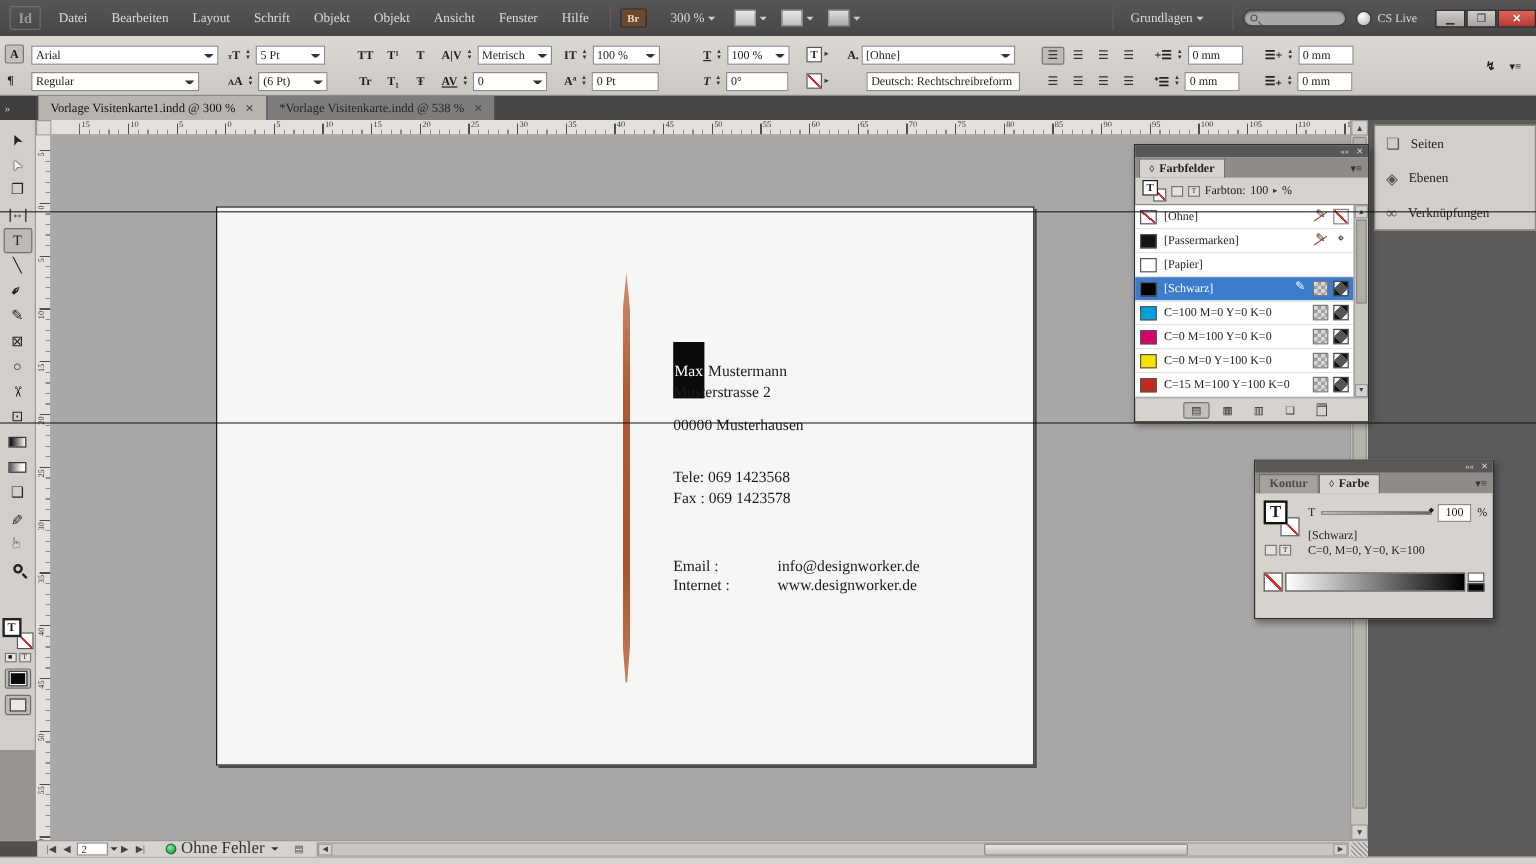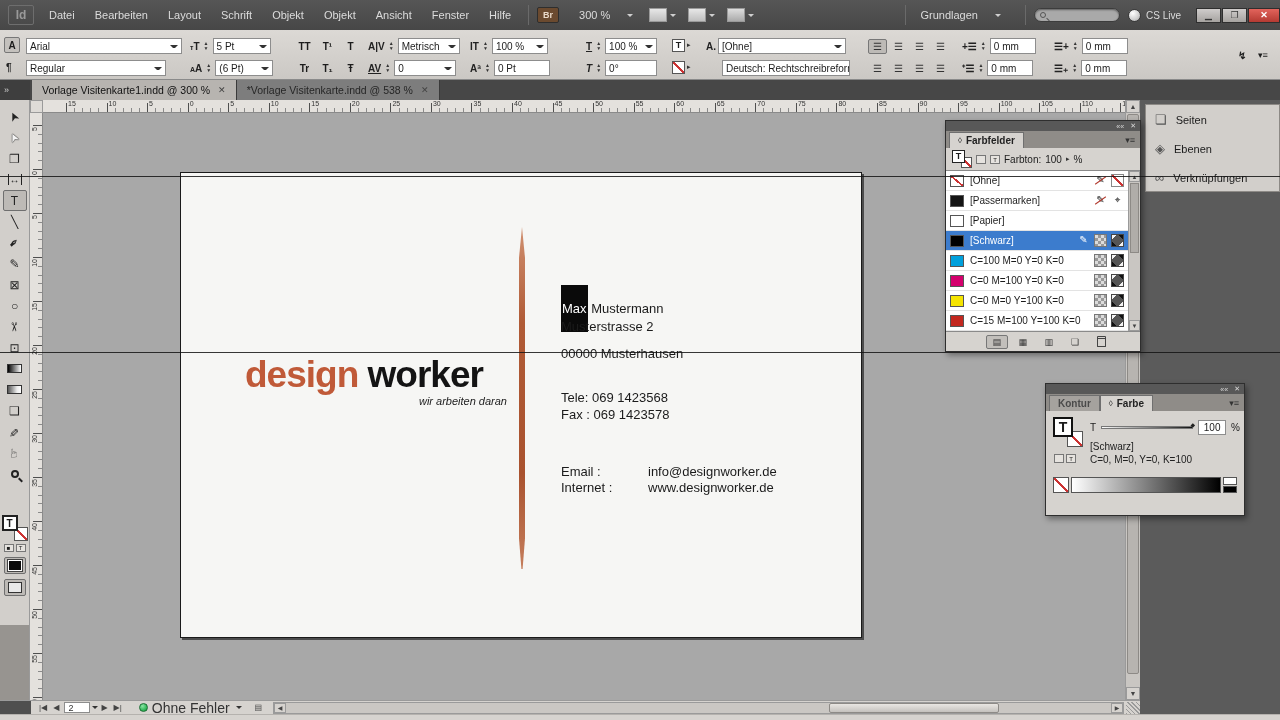--- a/index.html
+++ b/index.html
@@ -1,29 +1,29 @@
 <!DOCTYPE html>
 <html><head>
 <meta charset="utf-8">
 <style>
   *{box-sizing:border-box;margin:0;padding:0}
   html,body{background:#3a3a3a}
   .app{position:relative;width:1280px;height:720px;overflow:hidden;
-       font-family:Liberation Sans, sans-serif;background:#d6d3cf;color:#1c1c1c}
+       font-family:Liberation Serif, serif;background:#d6d3cf;color:#1c1c1c}
   
   .titlebar{position:absolute;left:0;top:0;width:1280px;height:30px;background:linear-gradient(#565656,#474747);
             display:flex;align-items:center;color:#dcdcdc;font-size:11px}
   .idlogo{width:26px;height:20px;margin:0 6px 0 8px;border:1px solid #6e6e6e;border-radius:2px;
           color:#9a9a9a;font-weight:bold;font-size:12px;display:flex;align-items:center;justify-content:center}
   .menus{display:flex;gap:2px}
   .menu{padding:4px 9px;cursor:default}
   .vsep{width:1px;height:20px;background:#2f2f2f;border-right:1px solid #6a6a6a;margin:0 8px}
   .br-btn{width:22px;height:16px;background:#6b4a2f;border:1px solid #2e2e2e;border-radius:2px;
           color:#e8d8c8;font-size:9px;font-weight:bold;display:flex;align-items:center;justify-content:center;margin-right:14px}
-  .tb-combo{display:flex;align-items:center;gap:17px;padding:2px 6px;margin-right:10px}
+  .tb-combo{display:flex;align-items:center;gap:3px;padding:2px 6px;margin-right:10px}
   .dd{width:0;height:0;border:3px solid transparent;border-top-color:#cfcfcf;margin-top:3px}
   .tb-icon{width:18px;height:14px;border:1px solid #9a9a9a;background:linear-gradient(#e7e7e7,#bfbfbf);margin-right:3px;position:relative}
   .tb-icon.grid{background:linear-gradient(#ddd,#aaa),repeating-linear-gradient(to right,#666 0 2px,transparent 2px 5px)}
   .tb-group{display:flex;align-items:center;margin-right:12px}
   .right-cluster{margin-left:auto;display:flex;align-items:center}
   .search{width:86px;height:14px;border-radius:8px;background:#a9a9a9;border:1px solid #3c3c3c;
           box-shadow:inset 0 1px 2px rgba(0,0,0,.45);display:flex;align-items:center;padding:0 5px;margin-right:8px}
   .mag{width:6px;height:6px;border:1px solid #555;border-radius:50%;position:relative}
   .mag::after{content:"";position:absolute;width:4px;height:1px;background:#555;left:5px;top:6px;transform:rotate(45deg)}
   .cslive-ball{width:13px;height:13px;border-radius:50%;background:radial-gradient(circle at 35% 30%,#fff,#cfcfcf 60%,#9a9a9a);border:1px solid #3a3a3a;margin-right:5px}
@@ -632,24 +632,20 @@
         <span class="blk"></span>
       </div>
     <div class="bigbtn">
         <span class="scr"></span>
       </div>
   </div>
   <div class="tools-lower"></div>
 
   <div class="canvas">
     <div class="page">
-      <div class="logo">
-        <div class="logoline"><span class="logo-design">design</span><span class="logo-worker"> worker</span></div>
-        <div class="tagline">wir arbeiten daran</div>
-      </div>
       <div class="brush"></div>
       <div class="cardtext">
         <div class="cl" style="top:0"><span class="hl">Max</span><span> Mustermann</span></div>
         <div class="cl" style="top:18px">Musterstrasse 2</div>
         <div class="cl" style="top:45px">00000 Musterhausen</div>
         <div class="cl" style="top:89px">Tele: 069 1423568</div>
         <div class="cl" style="top:106px">Fax : 069 1423578</div>
         <div class="cl" style="top:163px">Email :</div>
         <div class="colval" style="top:163px">info@designworker.de</div>
         <div class="cl" style="top:179px">Internet :</div>

